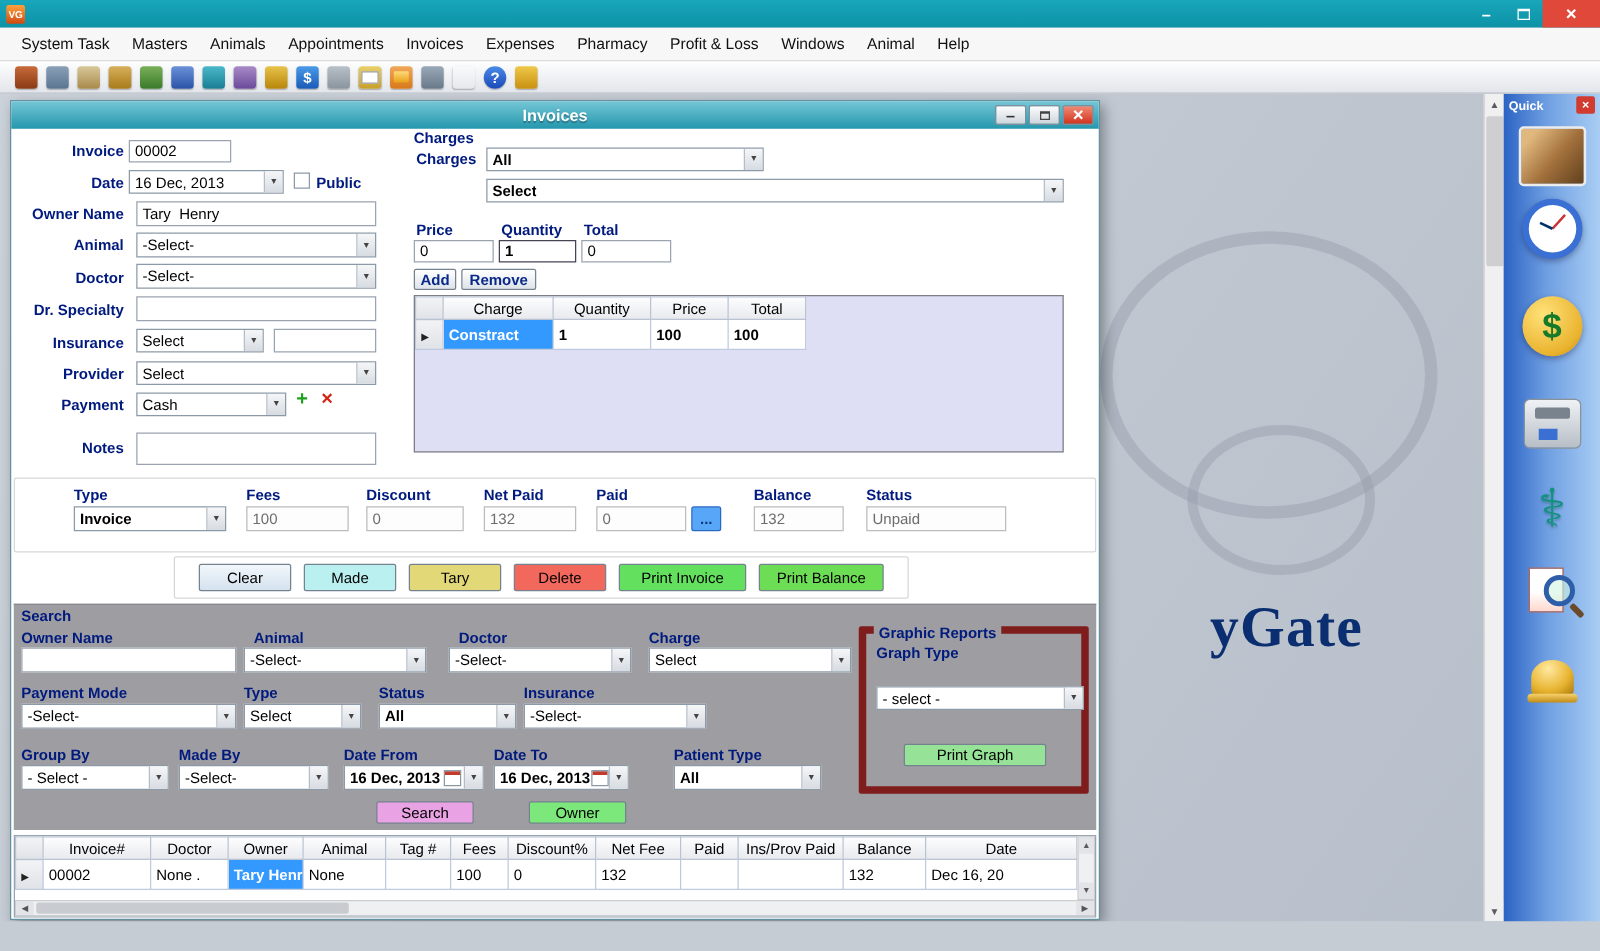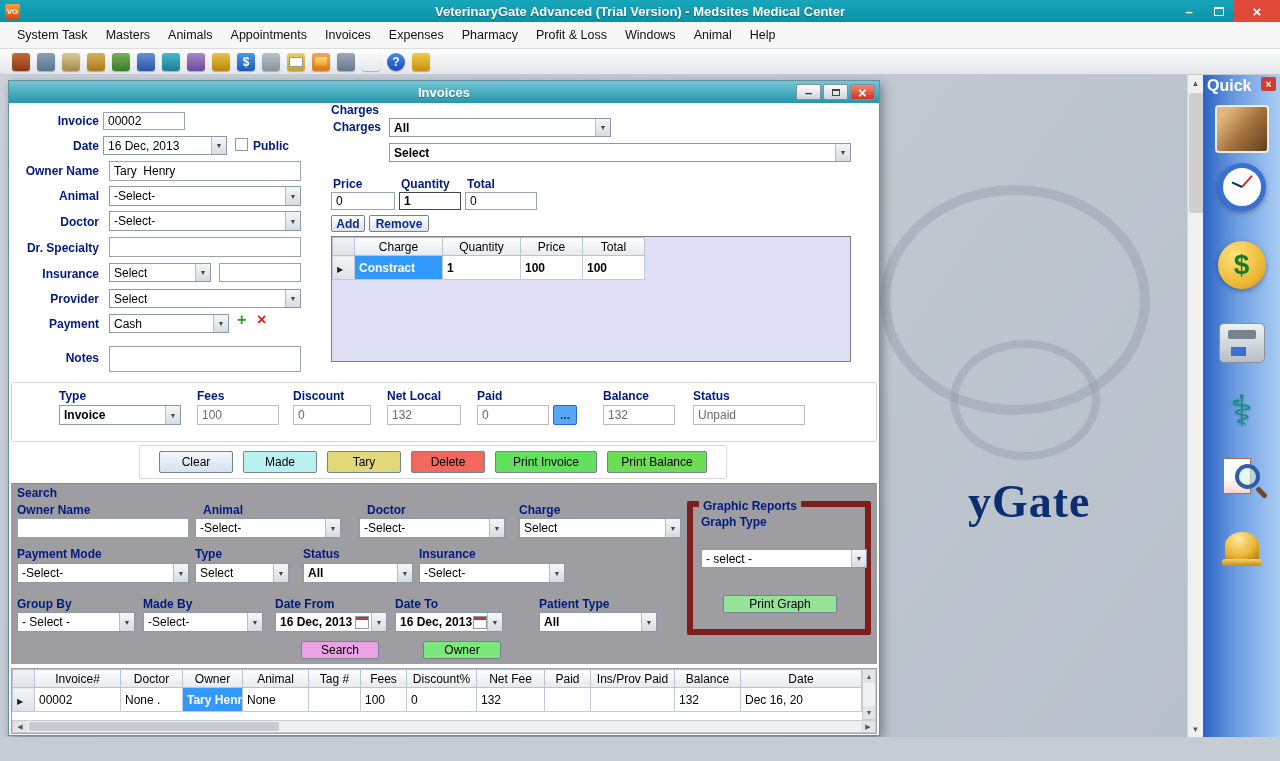--- a/index.html
+++ b/index.html
@@ -85,21 +85,21 @@
   .hscroll{position:absolute;left:0;bottom:0;height:13px;background:#eef0f2;border:1px solid #c9ccd0;display:flex;align-items:center}
   .ha{width:14px;height:100%;display:flex;align-items:center;justify-content:center;font-size:7px;color:#555;background:#e2e4e8}
   .ha.l::after{content:"◀"}
   .ha.r::after{content:"▶"}
   .hthumb{height:9px;background:#c8cbd0;border-radius:2px;margin-left:2px}
   .gvs{position:absolute;right:0;top:0;width:14px;background:#eef0f2;border:1px solid #c9ccd0}
   .gvs .sarrow{height:13px;font-size:7px;background:#e2e4e8}
 
   
   .quick{position:absolute;left:1203px;top:75px;width:77px;height:662px;background:linear-gradient(90deg,#2b63c4,#6f9fe2 45%,#a9cdf4)}
-  .quick-hd{display:flex;align-items:flex-start;color:#fff;font-size:16px;font-weight:bold;padding:2px 4px}
+  .quick-hd{display:flex;align-items:flex-end;color:#fff;font-size:10px;font-weight:bold;padding:2px 4px}
   .quick-x{margin-left:auto;width:15px;height:14px;background:#d23b2f;color:#fff;font-size:10px;font-weight:bold;display:flex;align-items:center;justify-content:center;border-radius:2px}
   .quick-x::after{content:"×"}
   .qcol{display:flex;flex-direction:column;align-items:center}
   .q-photo{width:54px;height:48px;border:2px solid #ececec;border-radius:4px;background:linear-gradient(130deg,#e0b87e 15%,#a3713c 55%,#5f401d);margin-top:8px}
   .q-clock{width:48px;height:48px;border-radius:50%;background:#fff;border:5px solid #3a6fd4;position:relative;margin-top:10px;box-shadow:0 2px 5px rgba(0,0,40,.35)}
   .q-clock::before{content:"";position:absolute;left:50%;top:50%;width:2px;height:15px;background:#c33;transform-origin:bottom;transform:translate(-50%,-100%) rotate(42deg)}
   .q-clock::after{content:"";position:absolute;left:50%;top:50%;width:2px;height:11px;background:#036;transform-origin:bottom;transform:translate(-50%,-100%) rotate(-65deg)}
   .q-dollar{width:48px;height:48px;border-radius:50%;background:radial-gradient(circle at 35% 30%,#ffe27a,#eab32e 70%,#b8860b);display:flex;align-items:center;justify-content:center;margin-top:30px;box-shadow:0 2px 5px rgba(0,0,40,.35)}
   .q-dollar::after{content:"$";font-size:28px;font-weight:bold;color:#157a2a}
   .q-printer{width:46px;height:40px;border-radius:5px;background:linear-gradient(#eff2f5,#b7bec6);border:1px solid #89929b;position:relative;margin-top:34px}
@@ -120,21 +120,20 @@
   .sb-seg{position:absolute;top:5px;white-space:nowrap}
   .sb-sep{position:absolute;top:3px;width:1px;height:18px;background:rgba(255,255,255,.45)}
 </style>
 </head>
 <body>
 
 <div class="screen">
 
   <div class="titlebar">
     <div class="app-icon">VG</div>
-    <div class="tb-title">VeterinaryGate Advanced  (Trial Version) - Medsites Medical Center</div>
     <div class="win-controls">
       <div class="wbtn g-min"></div>
       <div class="wbtn">
           <span class="g-max"></span>
         </div>
       <div class="wbtn close g-close"></div>
     </div>
   </div>
 
   <div class="menubar">
@@ -272,21 +271,21 @@
               <td style="font-weight:bold">100</td>
             </tr>
           </tbody>
             </table>
         </div>
 
         <div class="etch" style="left:2px;top:279px;width:866px;height:60px"></div>
         <div class="lbl" style="left:50px;top:286px">Type</div>
         <div class="lbl" style="left:188px;top:286px">Fees</div>
         <div class="lbl" style="left:284px;top:286px">Discount</div>
-        <div class="lbl" style="left:378px;top:286px">Net Local</div>
+        <div class="lbl" style="left:378px;top:286px">Net Paid</div>
         <div class="lbl" style="left:468px;top:286px">Paid</div>
         <div class="lbl" style="left:594px;top:286px">Balance</div>
         <div class="lbl" style="left:684px;top:286px">Status</div>
         <div class="combo" style="left:50px;top:302px;width:122px;height:20px">
           <span class="cv">Invoice</span>
             <span class="arr"></span>
         </div>
         <div class="tb sum" style="left:188px;top:302px;width:82px;height:20px">100</div>
         <div class="tb sum" style="left:284px;top:302px;width:78px;height:20px">0</div>
         <div class="tb sum" style="left:378px;top:302px;width:74px;height:20px">132</div>

